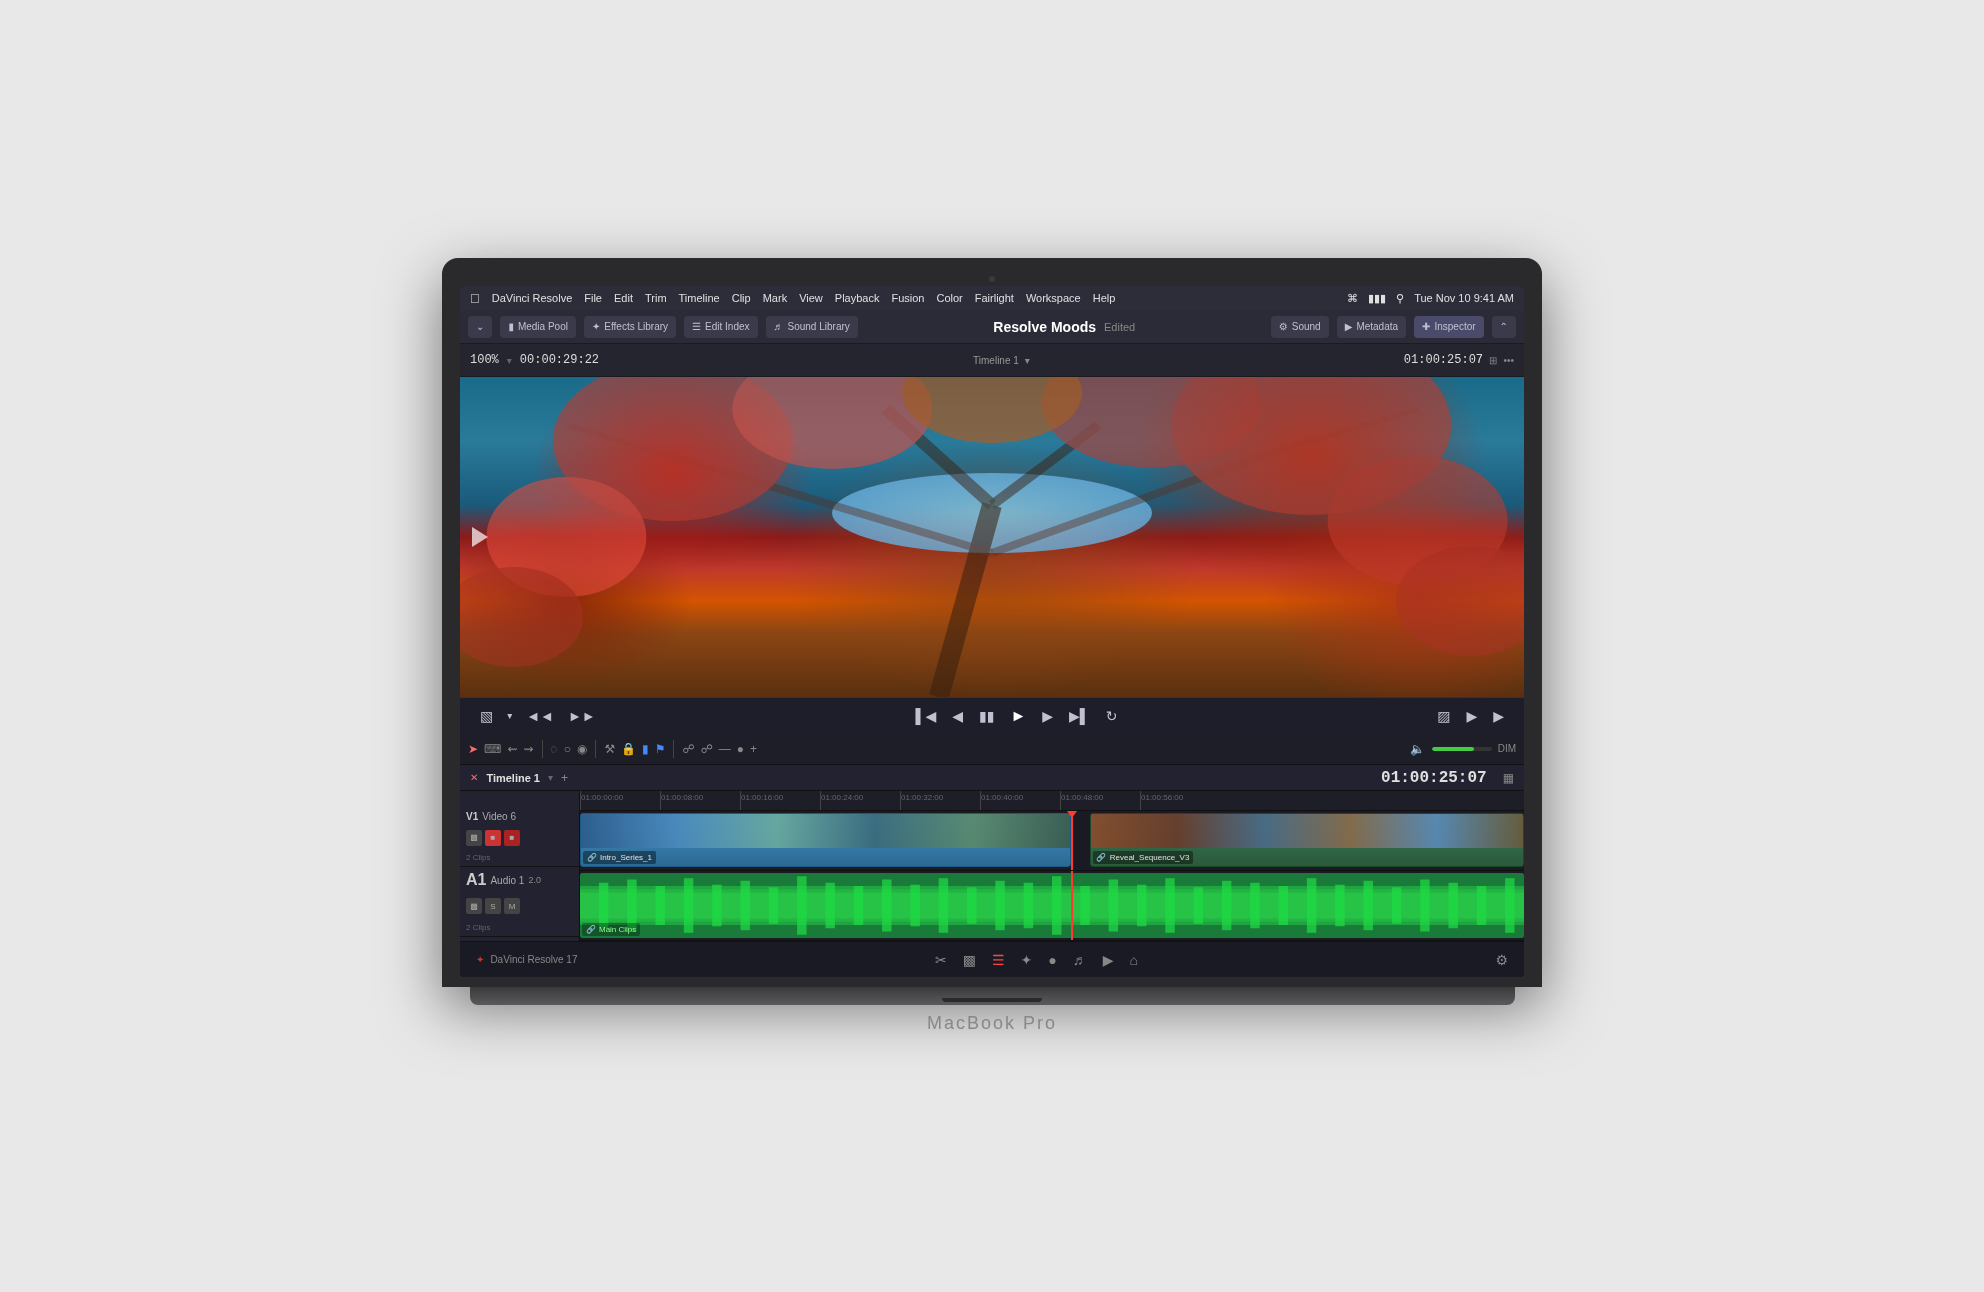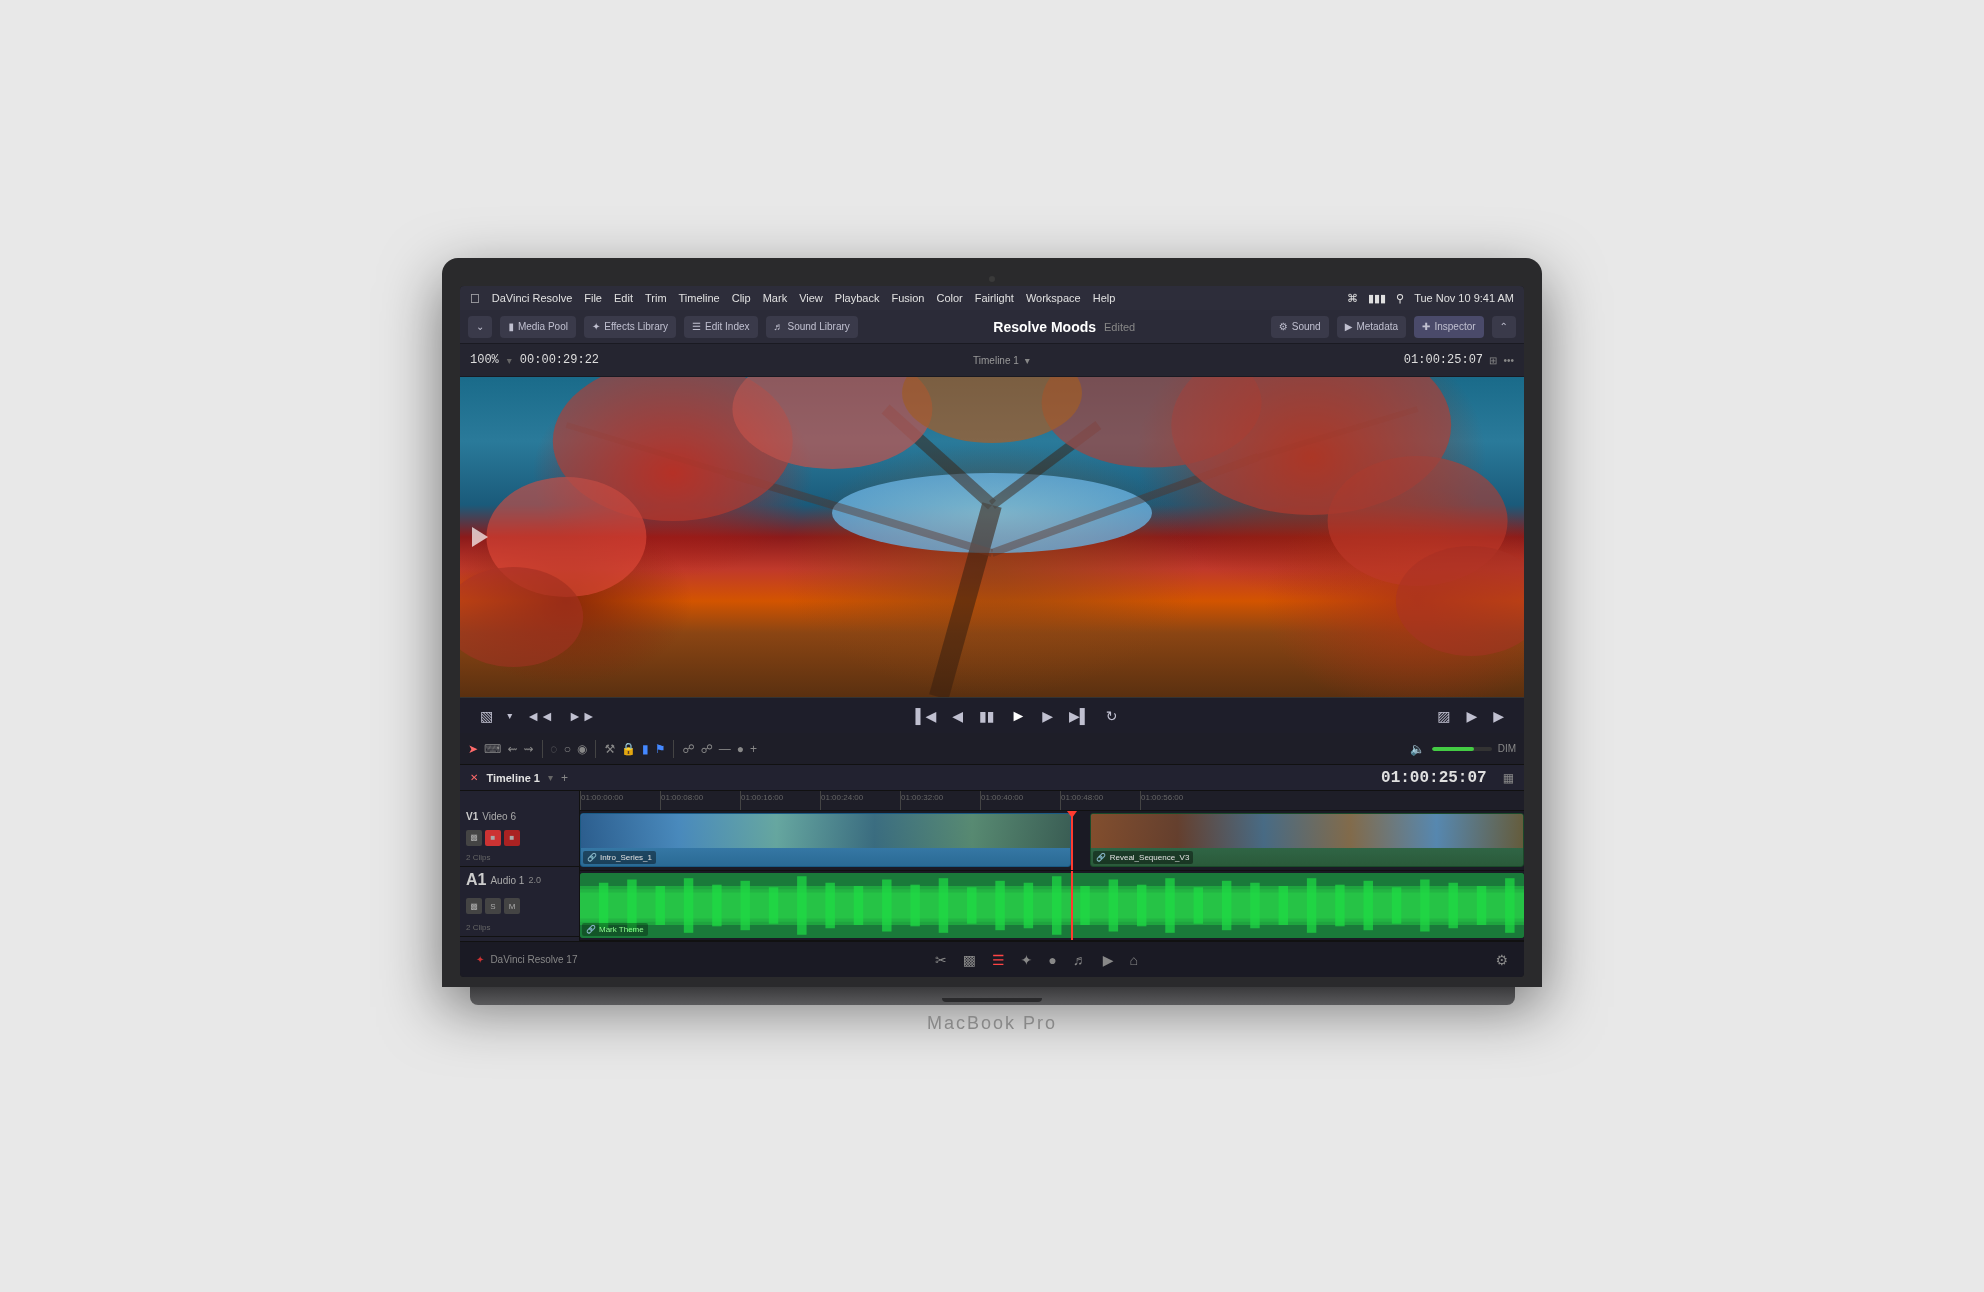--- a/index.html
+++ b/index.html
@@ -701,21 +701,21 @@
                     <rect x="83%" y="12%" width="1%" height="76%"></rect>
                     <rect x="86%" y="22%" width="1%" height="56%"></rect>
                     <rect x="89%" y="10%" width="1%" height="80%"></rect>
                     <rect x="92%" y="15%" width="1%" height="70%"></rect>
                     <rect x="95%" y="20%" width="1%" height="60%"></rect>
                     <rect x="98%" y="8%" width="1%" height="84%"></rect>
                   </g>
                 </svg>
                 <div style="font-size:8px;color:#90ff90;padding:2px 4px;position:absolute;bottom:2px;left:2px;background:rgba(0,0,0,0.3);border-radius:2px;display:flex;align-items:center;gap:3px;">
                   <span>🔗</span>
-                  <span>Mark Theme</span>
+                  <span>Main Clips</span>
                 </div>
               </div>
 
               <div style="position:absolute;left:52%;top:0;bottom:0;width:2px;background:#ff3b30;z-index:10;"></div>
             </div>
           </div>
         </div>
       </div>
 
       <div class="bottom-dock">

